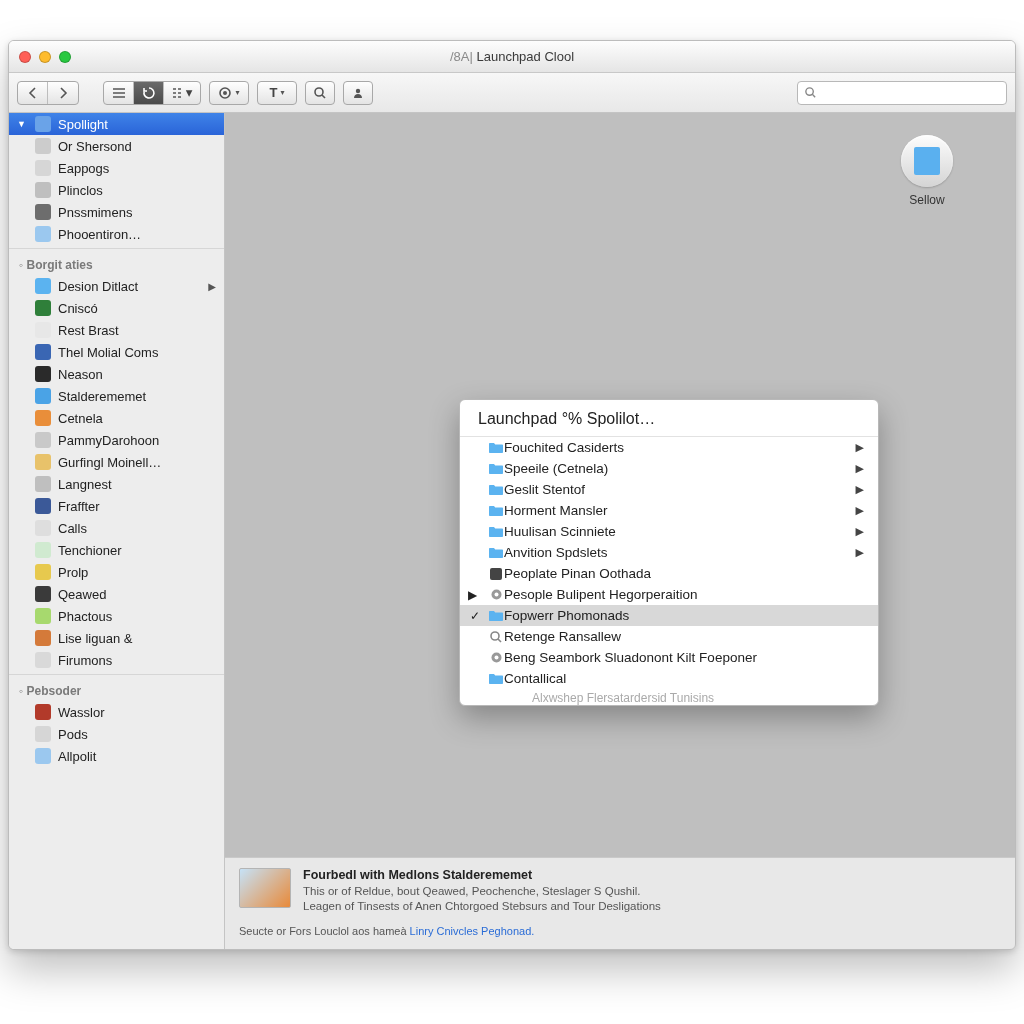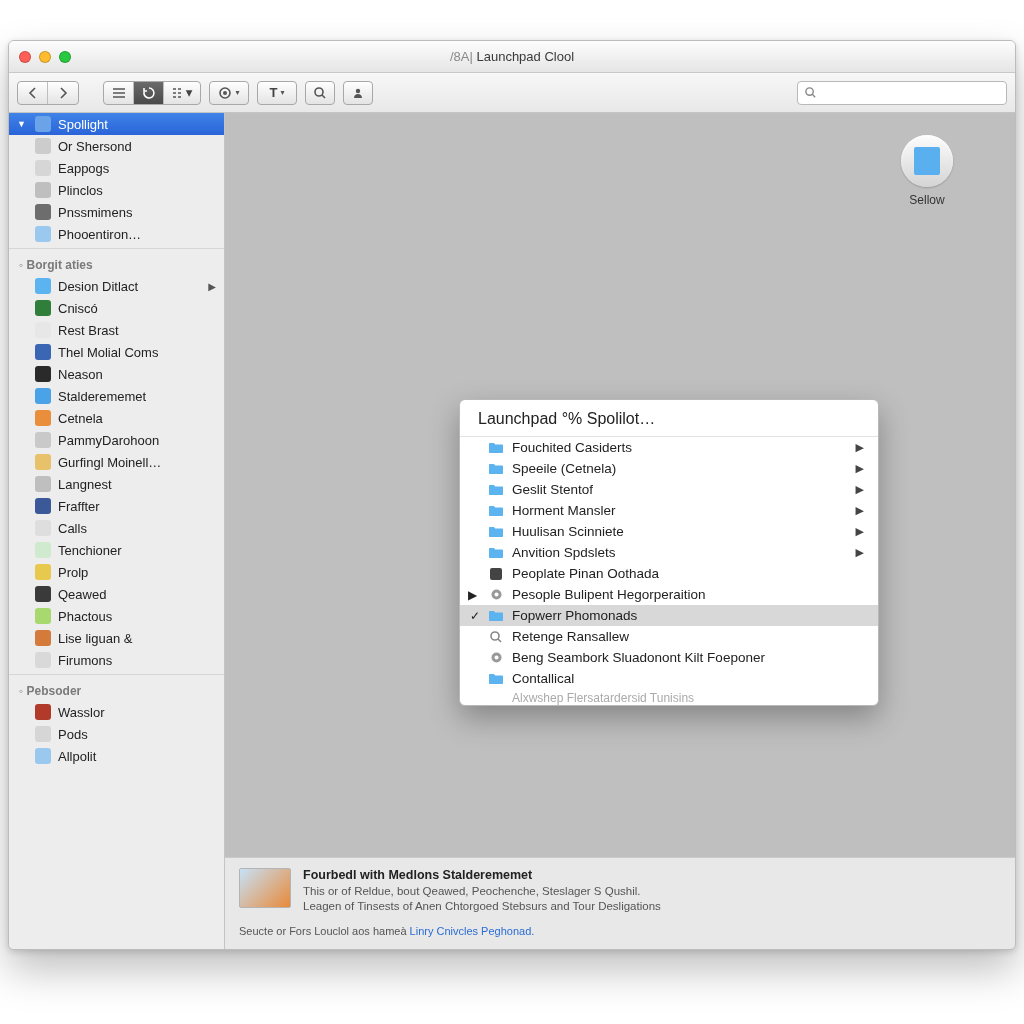--- a/index.html
+++ b/index.html
@@ -172,37 +172,37 @@
   border-radius:6px;
   box-shadow: 0 12px 30px rgba(0,0,0,0.3);
   overflow:hidden;
 }
 .popup-title {
   font-size:16px; font-weight:500; color:#222;
   padding:10px 18px 8px;
 }
 .popup-divider { height:1px; background:#e2e2e2; }
 .popup-item {
-  display:flex; align-items:center; gap:8px;
+  display:flex; align-items:center; 
   padding: 3px 14px 3px 28px;
   font-size:13.5px; color:#222;
   position:relative;
 }
 .popup-item.sel { background:#d8d8d8; }
 .popup-item .chk {
   position:absolute; left:10px; font-size:12px;
 }
 .popup-item .arrow {
   margin-left:auto; font-size:11px; color:#444;
 }
 .popup-item .picon {
   width:16px; height:14px;
   display:flex; align-items:center; justify-content:center;
 }
-.popup-item.faded { color:#aaa; font-size:12px; padding-top:2px; padding-bottom:0; }
+.popup-item.faded { color:#aaa; font-size:12px; padding-top:2px; padding-bottom:0;margin-left:28px; }
 
 .footer {
   background:#e8e8e8;
   border-top:1px solid #c9c9c9;
   padding: 10px 14px 12px;
   font-size:11.5px;
 }
 .foot-row { display:flex; gap:12px; align-items:flex-start; }
 .thumb {
   width:52px; height:40px;

